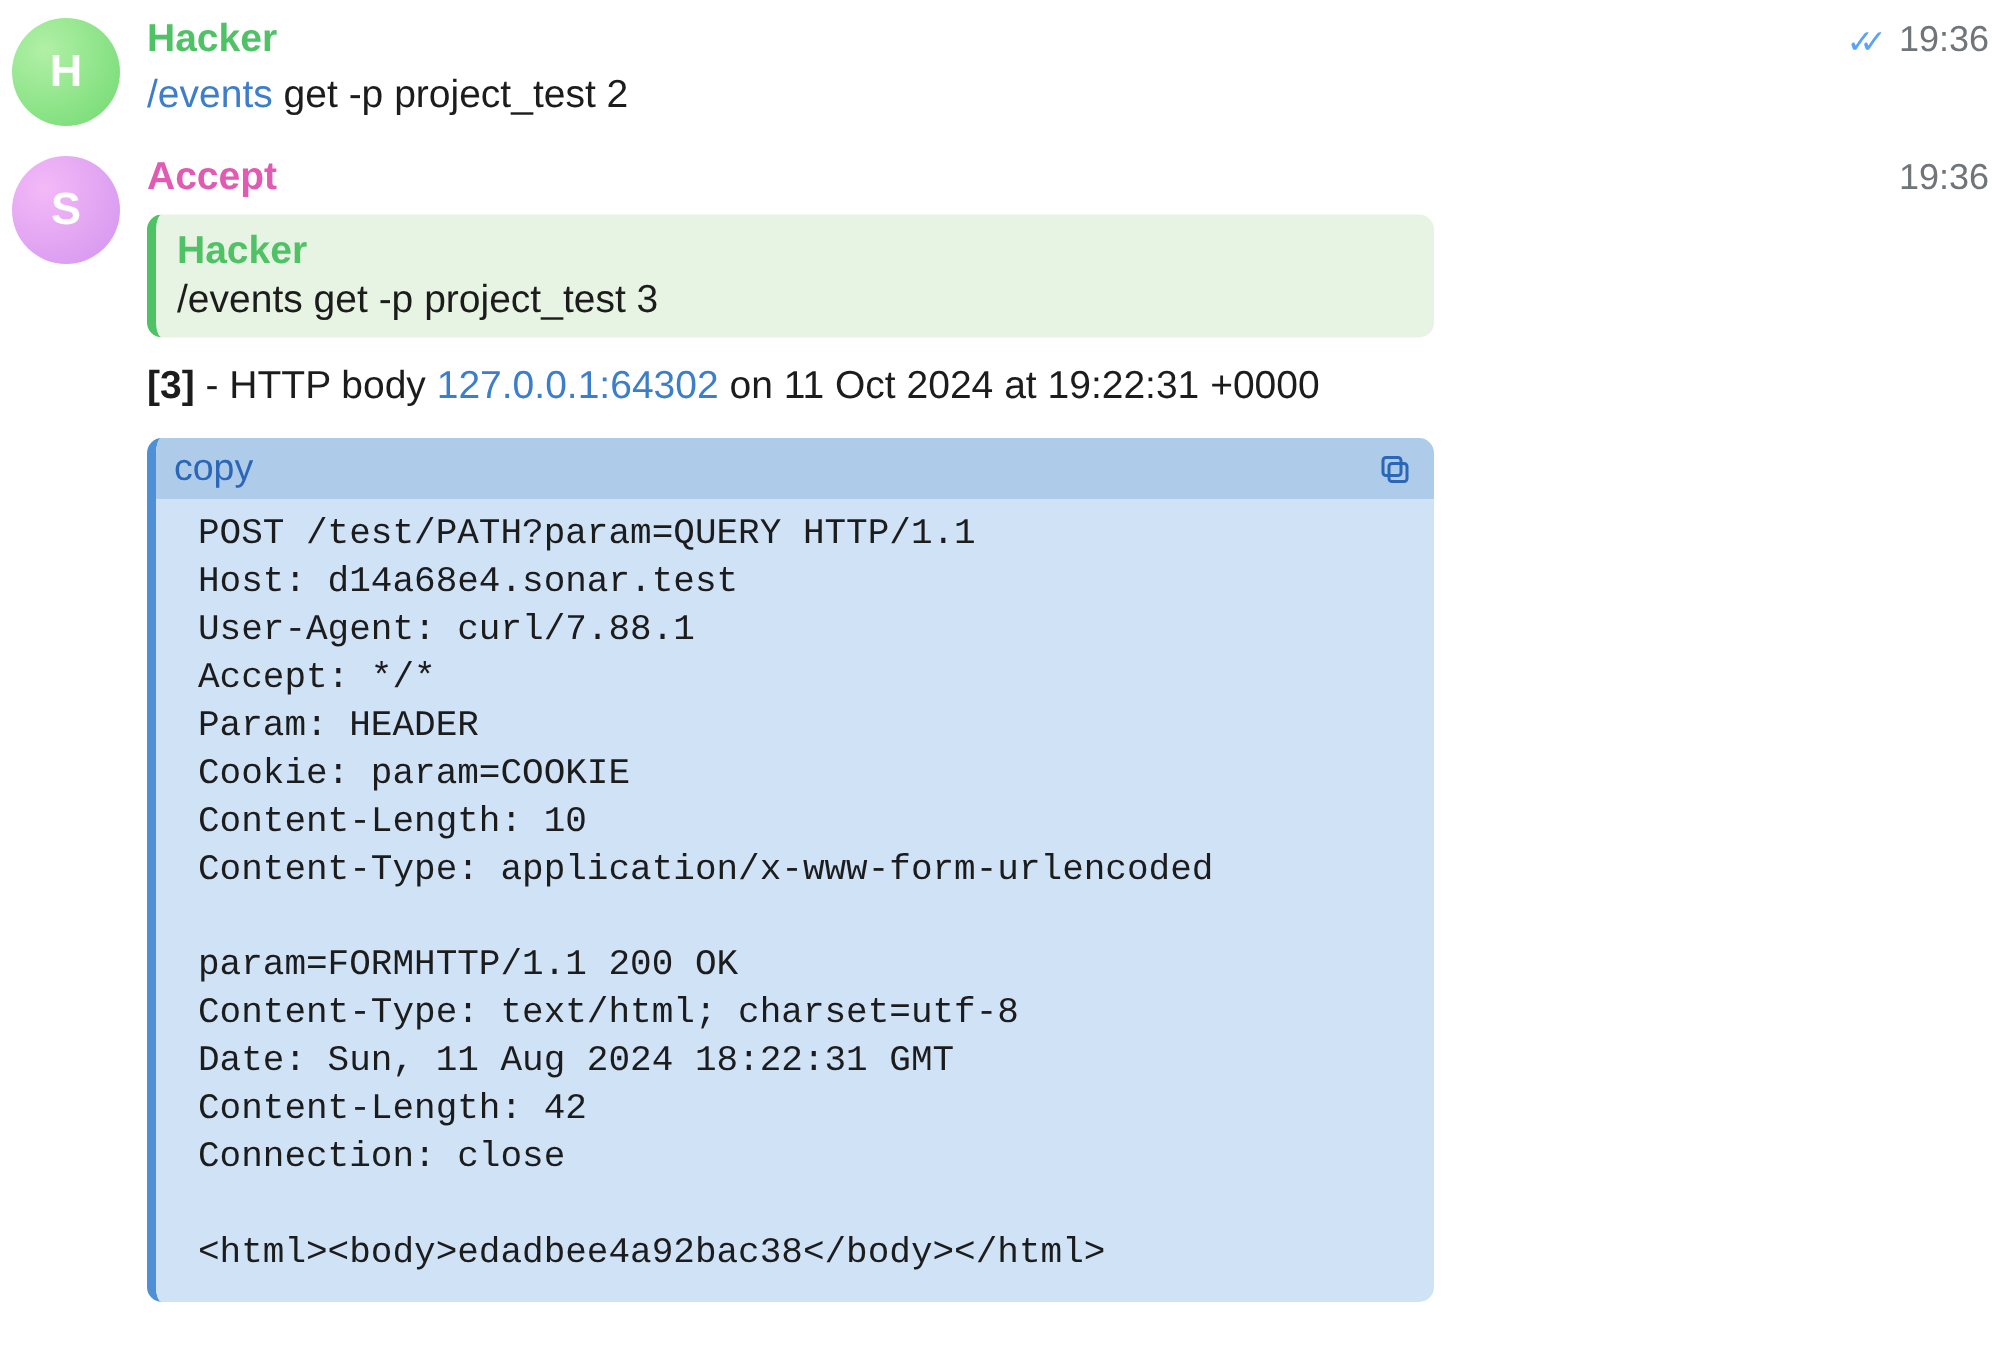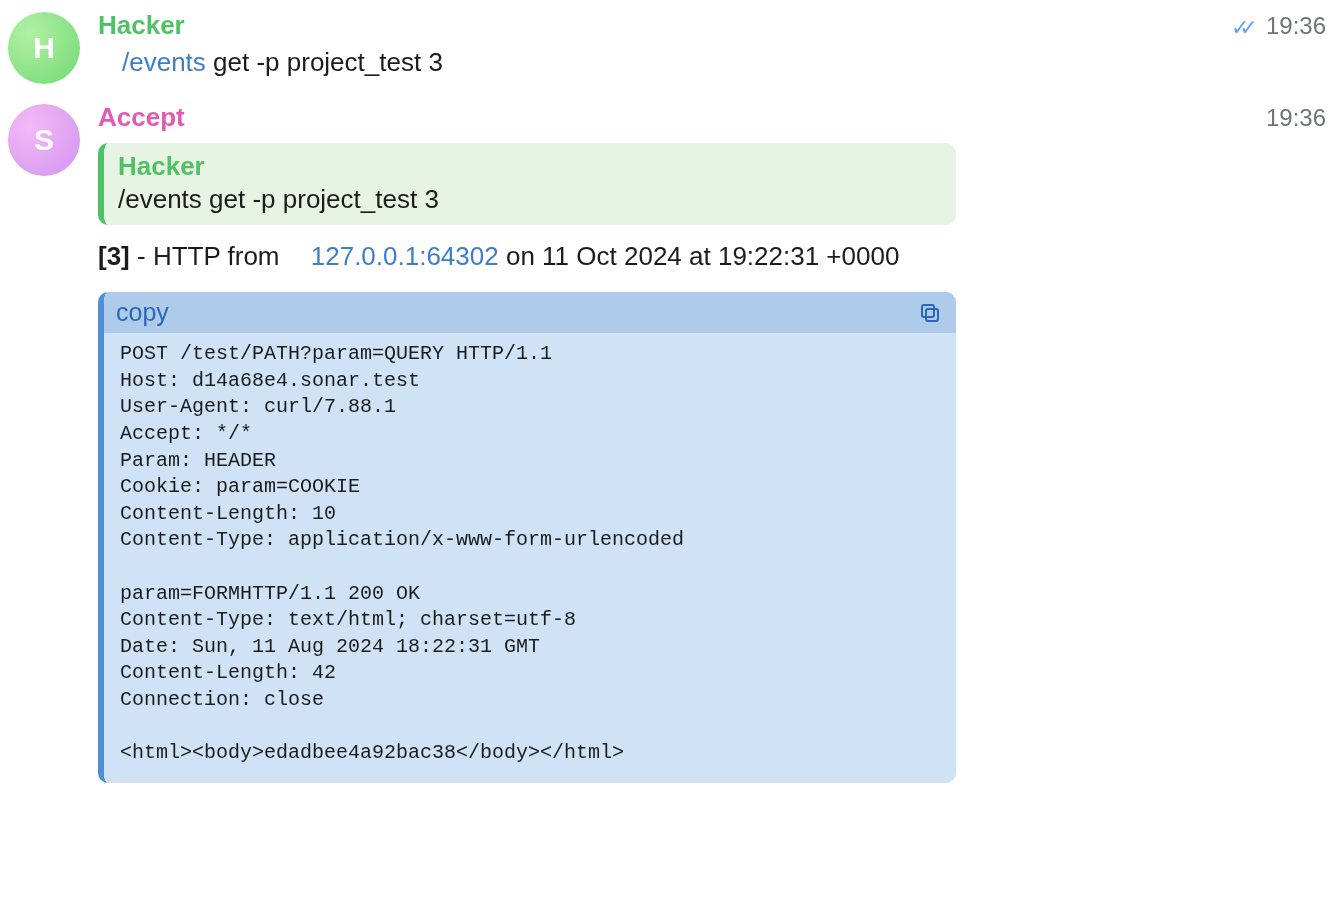--- a/index.html
+++ b/index.html
@@ -71,21 +71,21 @@
     letter-spacing: -10px;
     margin-right: 14px;
     position: relative;
     top: 1px;
   }
   .line {
     font-size: 26px;
     line-height: 1.5;
     margin-top: 2px;
   }
-  .link { color: var(--link); margin-left: 24px; }
+  .link { color: var(--link); }
 
   .quote {
     background: var(--quote-bg);
     border-left: 6px solid var(--quote-border);
     border-radius: 10px;
     padding: 8px 18px 10px 14px;
     margin-top: 10px;
     width: 858px;
     max-width: 100%;
   }
@@ -125,44 +125,44 @@
     color: #2b66b7;
     font-size: 25px;
     font-weight: 500;
   }
   .copy-icon {
     color: #2b66b7;
     display: inline-flex;
   }
   .code-body {
     background: var(--code-bg);
-    padding: 8px 14px 16px 16px;
+    padding: 8px 14px 16px 28px;
     font-family: ui-monospace, SFMono-Regular, Menlo, Consolas, "Courier New", monospace;
-    font-size: 20px;
+    font-size: 24px;
     line-height: 1.33;
     white-space: pre;
     color: #1c1c1c;
   }
 </style>
 </head>
 <body>
 
 <div class="msg">
   <div class="avatar h">
     <span>H</span>
   </div>
   <div class="body">
     <div class="row1">
       <span class="name green">Hacker</span>
       <span class="spacer"></span>
       <span class="checks">✓✓</span>
       <span class="time">19:36</span>
     </div>
     <div class="line">
-      <span class="link">/events</span><span> get -p project_test 3</span>
+      <span class="link">/events</span><span> get -p project_test 2</span>
     </div>
   </div>
 </div>
 
 <div class="msg" style="margin-top:18px">
   <div class="avatar s">
     <span>S</span>
   </div>
   <div class="body">
     <div class="row1">
@@ -170,21 +170,21 @@
       <span class="spacer"></span>
       <span class="time">19:36</span>
     </div>
 
     <div class="quote">
       <div class="q-name">Hacker</div>
       <div class="q-text">/events get -p project_test 3</div>
     </div>
 
     <div class="info-line">
-      <span class="bold">[3]</span><span> - HTTP from </span><span class="link">127.0.0.1:64302</span><span> on 11 Oct 2024 at 19:22:31 +0000</span>
+      <span class="bold">[3]</span><span> - HTTP body </span><span class="link">127.0.0.1:64302</span><span> on 11 Oct 2024 at 19:22:31 +0000</span>
     </div>
 
     <div class="code-block">
       <div class="code-header">
         <span class="copy-label">copy</span>
         <span class="spacer"></span>
         <span class="copy-icon">
           <svg width="24" height="24" viewBox="0 0 24 24" fill="none" stroke="currentColor" stroke-width="2" stroke-linecap="round" stroke-linejoin="round">
             <rect x="8" y="8" width="12" height="12" rx="2"></rect>
             <rect x="4" y="4" width="12" height="12" rx="2"></rect>

